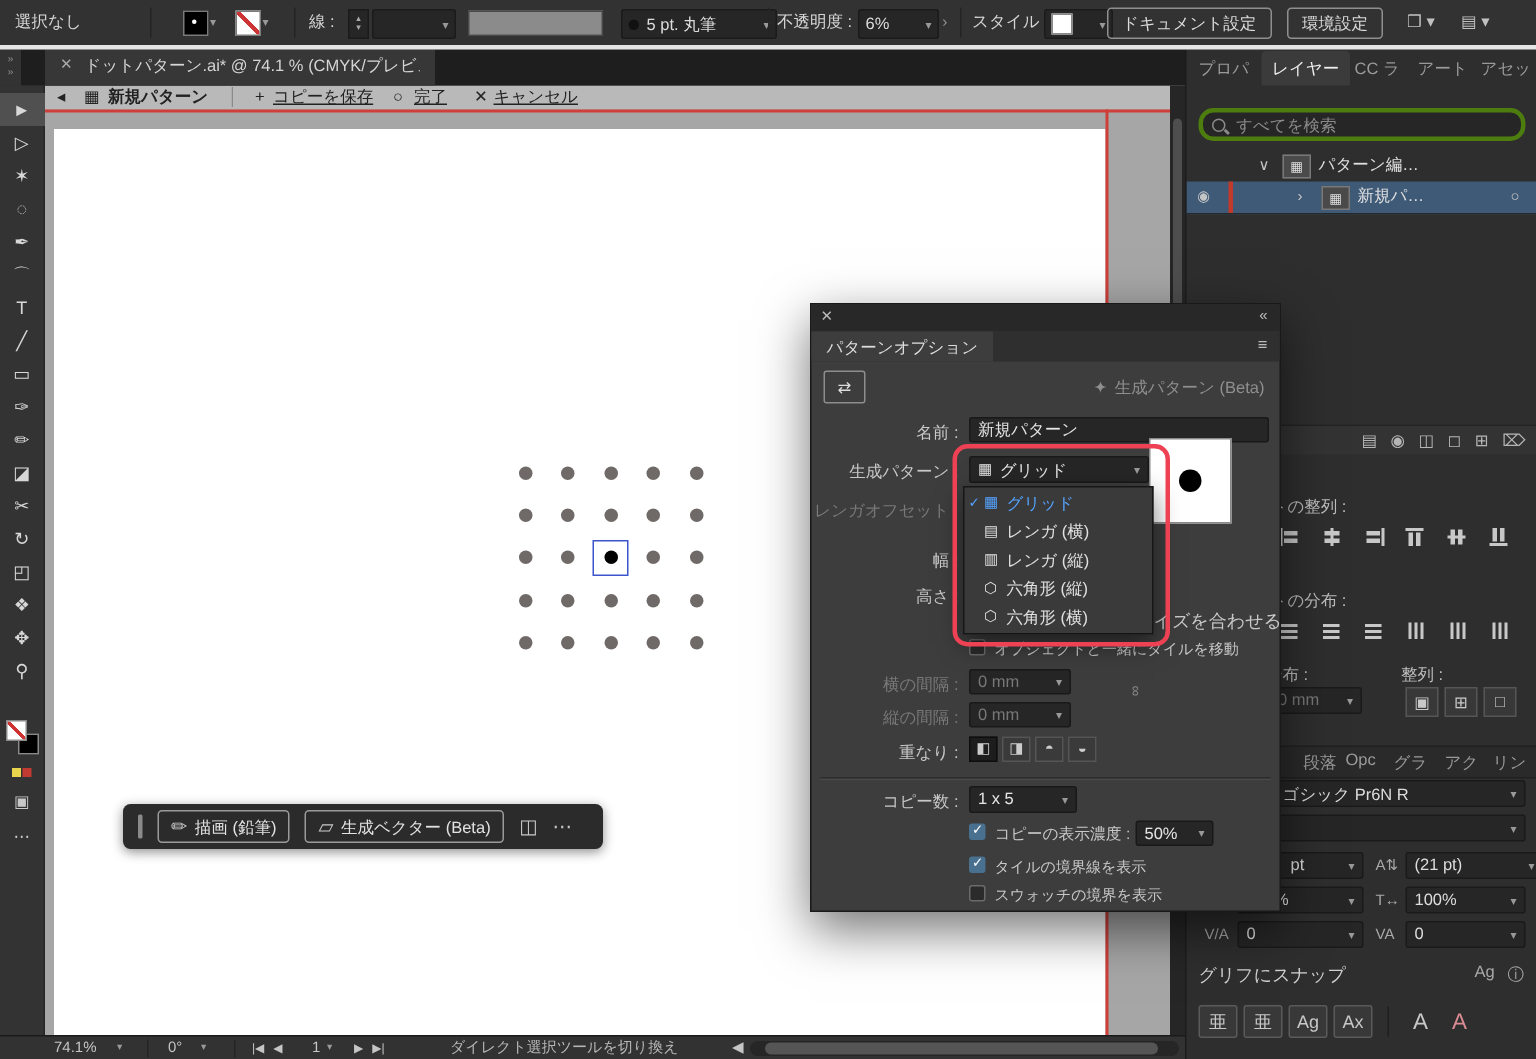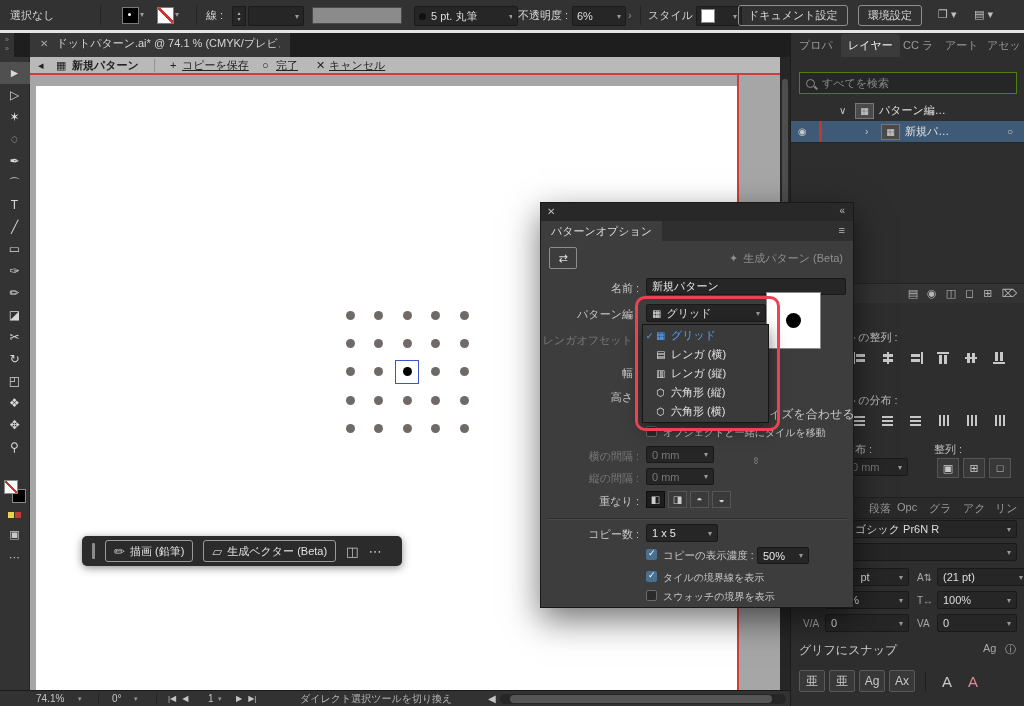--- a/index.html
+++ b/index.html
@@ -90,21 +90,21 @@
   .mitem{height:19px;display:flex;align-items:center;font-size:11px;color:#e0e0e0;white-space:nowrap;}
   .mitem .mchk{width:13px;text-align:center;font-size:9px;}
   .mitem .mico{width:15px;font-size:10px;}
   .mitem.on{color:#55a3ff;}
   .ring{position:absolute;left:94px;top:93px;width:139px;height:129px;border:3px solid #ee4254;border-radius:10px;z-index:7;pointer-events:none;}
 
   
   .dock{position:absolute;left:790px;top:30px;width:234px;height:676px;background:#2e2e2e;border-left:1px solid #1c1c1c;overflow:hidden;z-index:10;}
   .dktab{position:absolute;top:8px;font-size:11px;color:#9a9a9a;white-space:nowrap;}
   .dktab.active{background:#3b3b3b;color:#efefef;padding:4px 7px;border-radius:3px 3px 0 0;top:4px;}
-  .search{position:absolute;left:8px;top:42px;width:218px;height:22px;background:#262626;border:1px solid #4d7c0f;border-radius:0;display:flex;align-items:center;box-sizing:border-box;color:#8a8a8a;font-size:11px;}
+  .search{position:absolute;left:8px;top:42px;width:218px;height:22px;background:#262626;border:3px solid #4d7c0f;border-radius:10px;display:flex;align-items:center;box-sizing:border-box;color:#8a8a8a;font-size:11px;}
   .mag{position:relative;width:7px;height:7px;border:1.5px solid #8a8a8a;border-radius:50%;display:inline-block;margin:0 7px 0 6px;}
   .mag::after{content:'';position:absolute;right:-4px;bottom:-2px;width:4px;height:1.5px;background:#8a8a8a;transform:rotate(45deg);}
   .lrow{position:absolute;left:0;width:234px;height:21px;border-bottom:1px solid #272727;}
   .lrow.sel{background:#3f5a77;}
   .lthumb{position:absolute;top:3px;width:17px;height:14px;border:1px solid #787878;background:#4a4a4a;color:#ddd;font-size:9px;text-align:center;line-height:14px;}
   .ltext{position:absolute;top:0;line-height:21px;font-size:11px;color:#e0e0e0;white-space:nowrap;}
   .lic{position:absolute;top:0;line-height:21px;color:#c5c5c5;font-size:10px;}
   .redbar{position:absolute;left:28px;top:0;width:3px;height:21px;background:#c0392b;}
   .prow{position:absolute;left:0;top:253px;width:234px;height:20px;background:#333;border-top:1px solid #232323;display:flex;align-items:center;justify-content:flex-end;gap:9px;padding-right:8px;box-sizing:border-box;}
   .pico{color:#b5b5b5;font-size:11px;}
@@ -460,21 +460,21 @@
     <span class="genbtn">
       <span>✦</span>
       <span>生成パターン (Beta)</span>
     </span>
 
     <span class="dlabel" style="top:78px">名前 :</span>
     <div class="dinput" style="left:105px;top:75px;width:200px;height:17px">
       <span>新規パターン</span>
     </div>
 
-    <span class="dlabel" style="top:104px">パターン編 :</span>
+    <span class="dlabel" style="top:104px">生成パターン :</span>
     <div class="dinput" style="left:105px;top:101px;width:120px;height:18px">
       <span style="font-size:10px;margin-right:5px">▦</span>
       <span>グリッド</span>
       <span class="caret">▾</span>
     </div>
 
     <div class="pswatch">
         <span class="bd"></span>
       </div>
 

